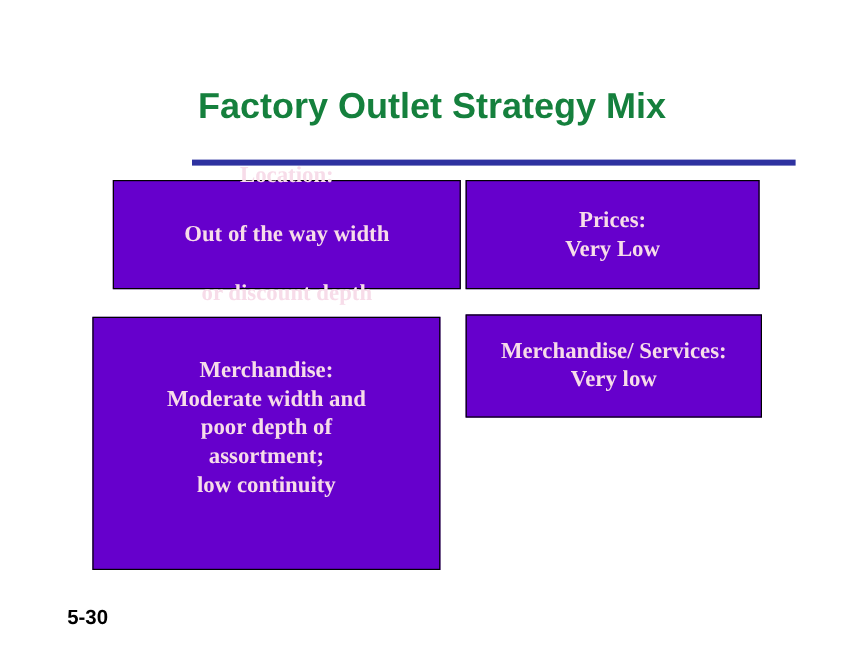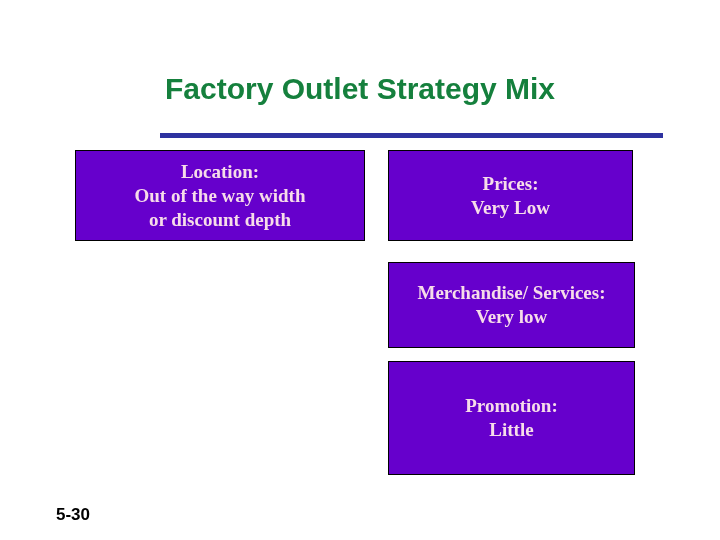--- a/index.html
+++ b/index.html
@@ -67,24 +67,25 @@
     padding: 2px 6px;
   }
 
   .box .line {
     display: block;
     width: 100%;
     white-space: nowrap;
   }
 
   #box-location {
-    left: 75px;
+    left: 94px;
     top: 150px;
     width: 290px;
     height: 91px;
+    gap: 25px;
   }
 
   #box-prices {
     left: 388px;
     top: 150px;
     width: 245px;
     height: 91px;
   }
 
   #box-merchandise {
@@ -136,26 +137,29 @@
     <span class="line">Location:</span>
     <span class="line">Out of the way width</span>
     <span class="line">or discount depth</span>
   </div>
 
   <div class="box" id="box-prices">
     <span class="line">Prices:</span>
     <span class="line">Very Low</span>
   </div>
 
+  <div class="box" id="box-merchandise">
+    <span class="line">Merchandise:</span>
+    <span class="line">Moderate width and</span>
+    <span class="line">poor depth of</span>
+    <span class="line">assortment;</span>
+    <span class="line">low continuity</span>
+  </div>
 
   <div class="box" id="box-atmosphere">
     <span class="line">Merchandise/ Services:</span>
     <span class="line">Very low</span>
   </div>
 
-  <div class="box" id="box-promotion">
-    <span class="line">Promotion:</span>
-    <span class="line">Little</span>
-  </div>
 
   <div class="slide-number">5-30</div>
 
 </div>
 
 </body></html>

